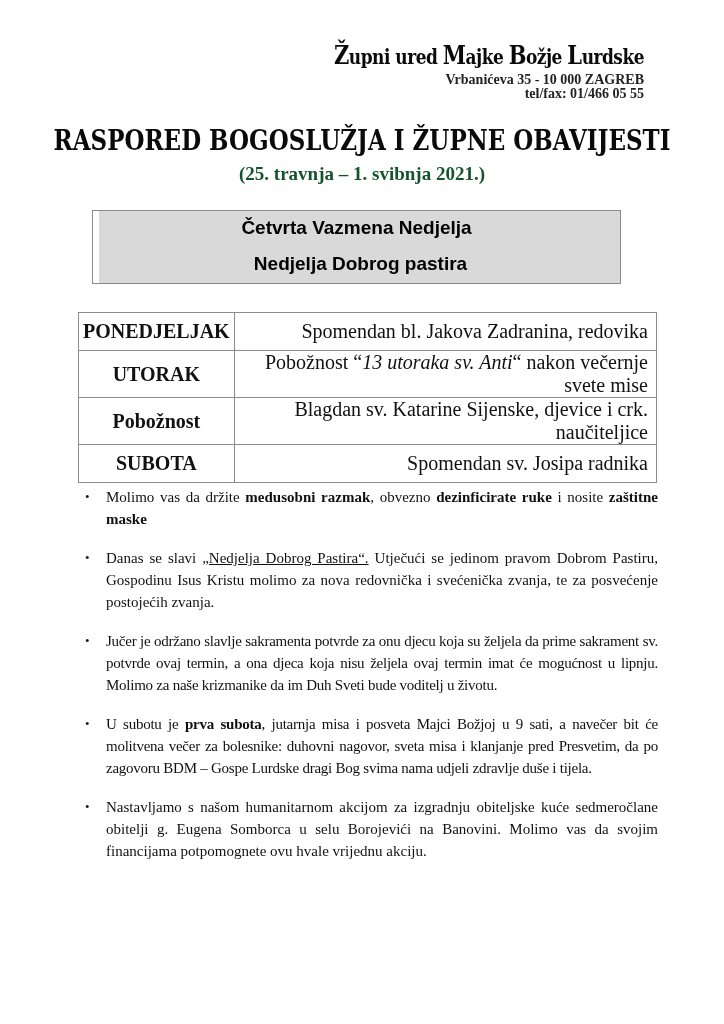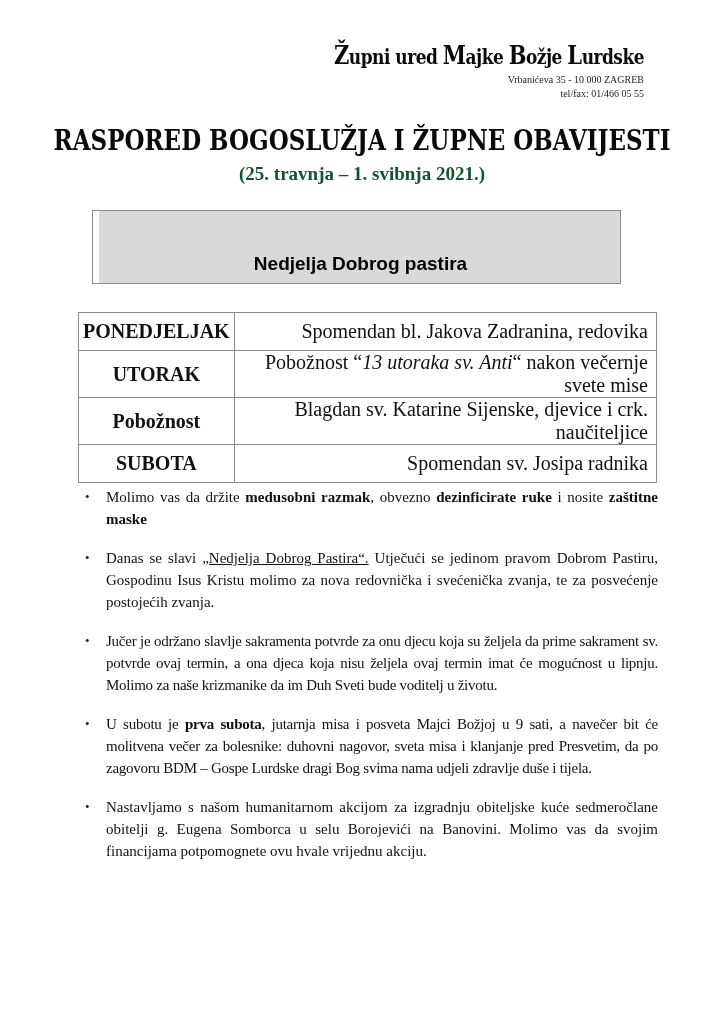--- a/index.html
+++ b/index.html
@@ -29,22 +29,22 @@
       transform: scaleY(1.25);
       transform-origin: right bottom;
       line-height: 20px;
       color: #0a0a0a;
     }
     .parish-name .cap {
       font-size: 21px;
     }
     .address-line {
       font-family: "Liberation Serif", serif;
-      font-weight: normal;
-      font-size: 10px;
+      font-weight: bold;
+      font-size: 14px;
       line-height: 14px;
       color: #222;
     }
     .address-line.first { margin-top: 4px; }
 
     .main-title {
       position: absolute;
       left: 0;
       right: 0;
       top: 126px;
@@ -163,20 +163,21 @@
     <span class="cap">Ž</span><span>upni ured </span><span class="cap">M</span><span>ajke </span><span class="cap">B</span><span>ožje </span><span class="cap">L</span><span>urdske</span>
   </div>
   <div class="address-line first">Vrbanićeva 35 - 10 000 ZAGREB</div>
   <div class="address-line">tel/fax: 01/466 05 55</div>
 </div>
 
 <div class="main-title">RASPORED BOGOSLUŽJA I ŽUPNE OBAVIJESTI</div>
 <div class="date-range">(25. travnja – 1. svibnja 2021.)</div>
 
 <div class="sunday-box">
+  <div class="line1">Četvrta Vazmena Nedjelja</div>
   <div class="line2">Nedjelja Dobrog pastira</div>
 </div>
 
 <table class="schedule-table">
   <tbody>
     <tr>
       <td class="day">PONEDJELJAK</td>
       <td class="event"><span>Spomendan bl. Jakova Zadranina, redovika</span><i></i><span></span></td>
     </tr>
     <tr>

